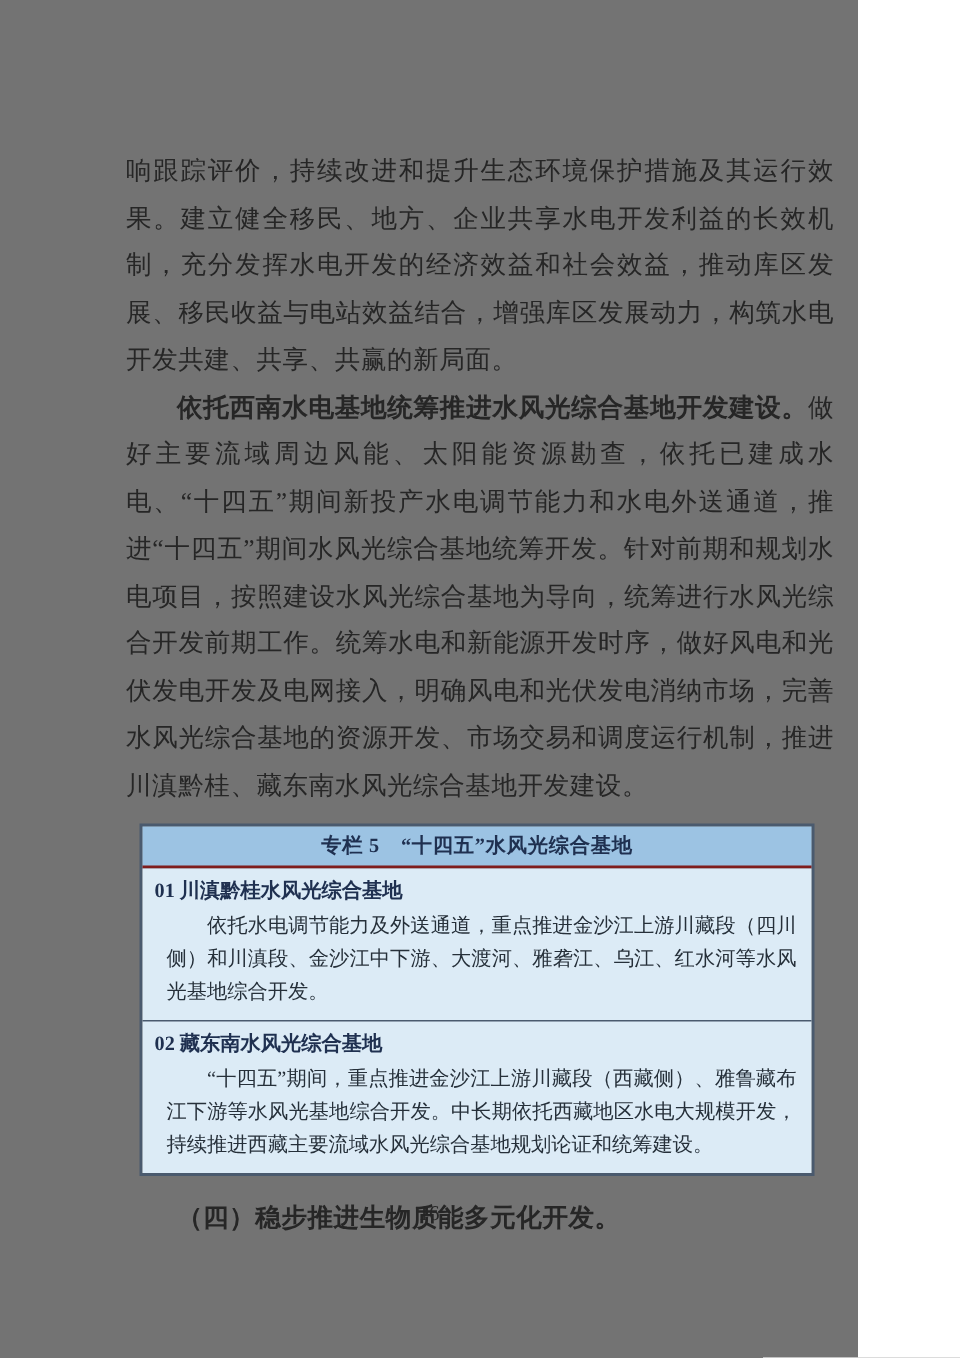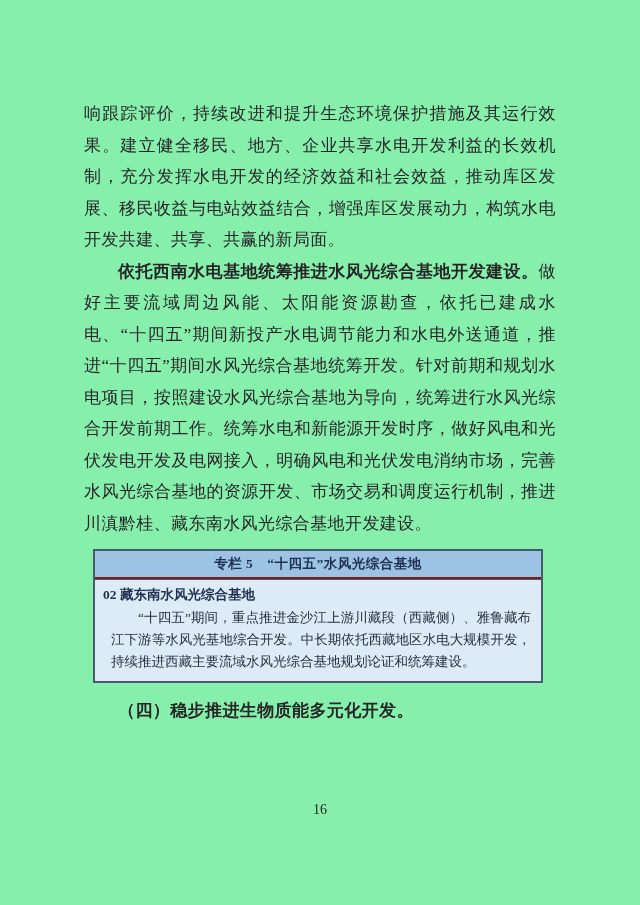--- a/index.html
+++ b/index.html
@@ -2,23 +2,23 @@
 <html><head>
 <meta charset="utf-8">
 <style>
   html, body {
     margin: 0;
     padding: 0;
     background: #ffffff;
   }
   .page {
     position: relative;
-    width: 640px;
+    width: 572px;
     height: 905px;
-    background: #86efac;
+    background: #737373;
     font-family: "Liberation Serif", "DejaVu Serif", serif;
     color: #262626;
     overflow: hidden;
     box-sizing: border-box;
     padding: 98px 84px 0 84px;
   }
   .content {
     width: 472px;
   }
   .para {
@@ -98,20 +98,24 @@
   <div class="content">
 
     <p class="para">响跟踪评价，持续改进和提升生态环境保护措施及其运行效果。建立健全移民、地方、企业共享水电开发利益的长效机制，充分发挥水电开发的经济效益和社会效益，推动库区发展、移民收益与电站效益结合，增强库区发展动力，构筑水电开发共建、共享、共赢的新局面。</p>
 
     <p class="para indent"><span class="lead">依托西南水电基地统筹推进水风光综合基地开发建设。</span><span>做好主要流域周边风能、太阳能资源勘查，依托已建成水电、“十四五”期间新投产水电调节能力和水电外送通道，推进“十四五”期间水风光综合基地统筹开发。针对前期和规划水电项目，按照建设水风光综合基地为导向，统筹进行水风光综合开发前期工作。统筹水电和新能源开发时序，做好风电和光伏发电开发及电网接入，明确风电和光伏发电消纳市场，完善水风光综合基地的资源开发、市场交易和调度运行机制，推进川滇黔桂、藏东南水风光综合基地开发建设。</span></p>
 
     <div class="panel">
       <div class="panel-header">专栏 5　“十四五”水风光综合基地</div>
       <div class="panel-body">
 
+        <div class="panel-item">
+          <div class="item-label">01 川滇黔桂水风光综合基地</div>
+          <p class="item-body">依托水电调节能力及外送通道，重点推进金沙江上游川藏段（四川侧）和川滇段、金沙江中下游、大渡河、雅砻江、乌江、红水河等水风光基地综合开发。</p>
+        </div>
 
         <div class="panel-item divided">
           <div class="item-label">02 藏东南水风光综合基地</div>
           <p class="item-body">“十四五”期间，重点推进金沙江上游川藏段（西藏侧）、雅鲁藏布江下游等水风光基地综合开发。中长期依托西藏地区水电大规模开发，持续推进西藏主要流域水风光综合基地规划论证和统筹建设。</p>
         </div>
 
       </div>
     </div>
 
     <p class="section-heading">（四）稳步推进生物质能多元化开发。</p>

